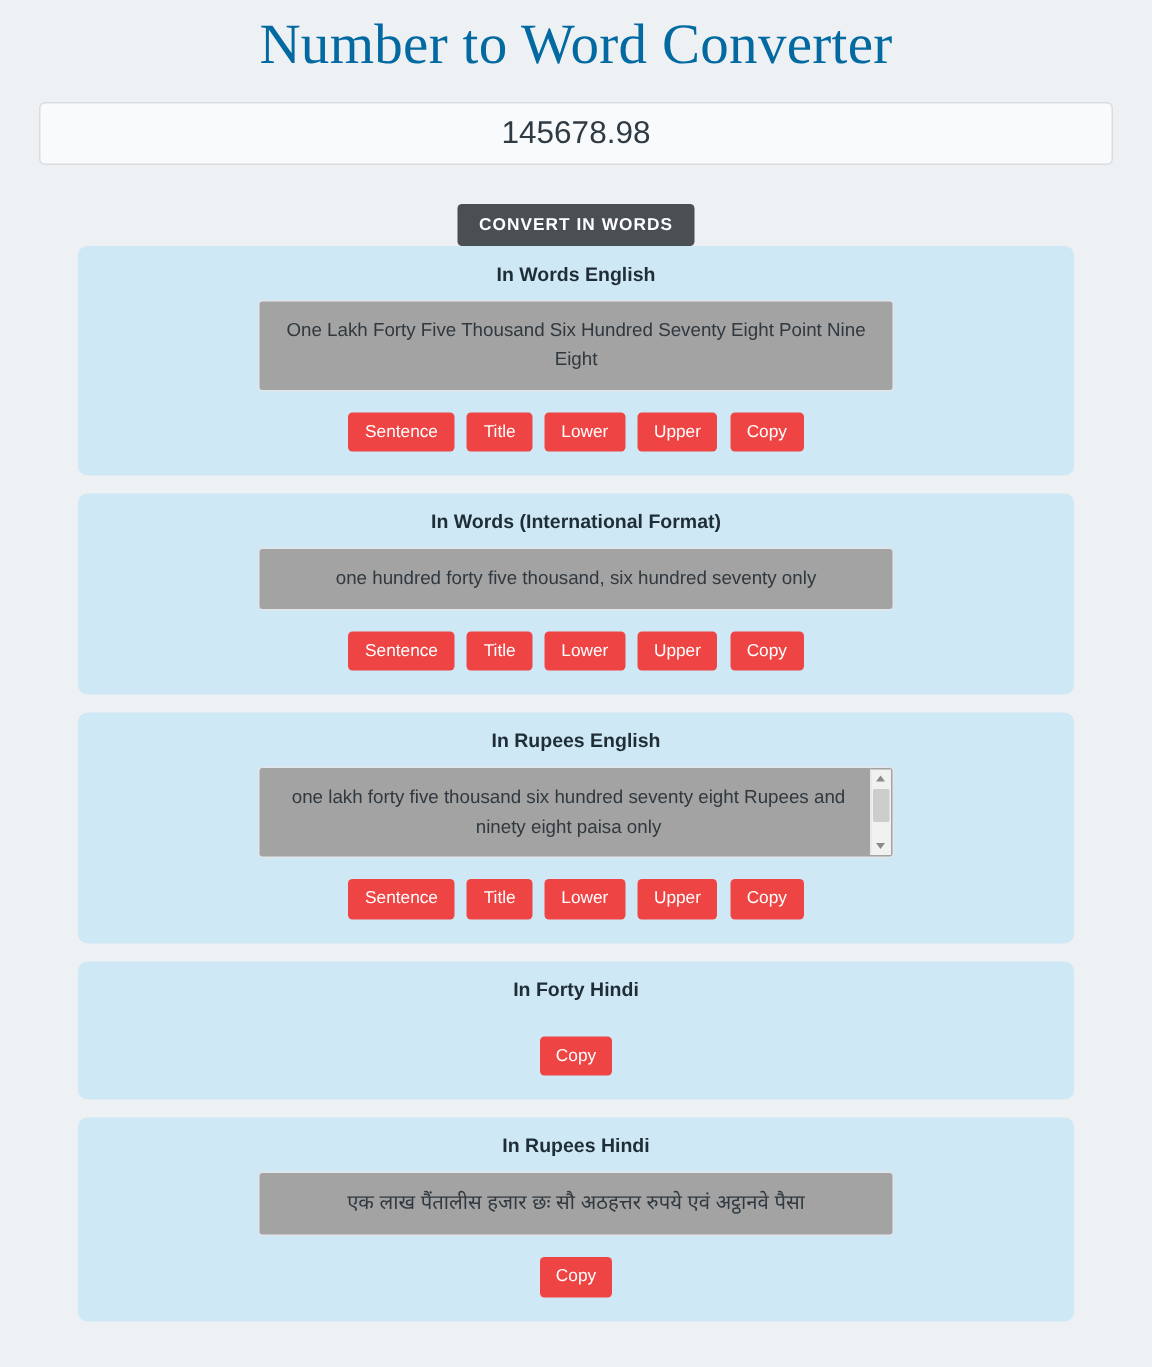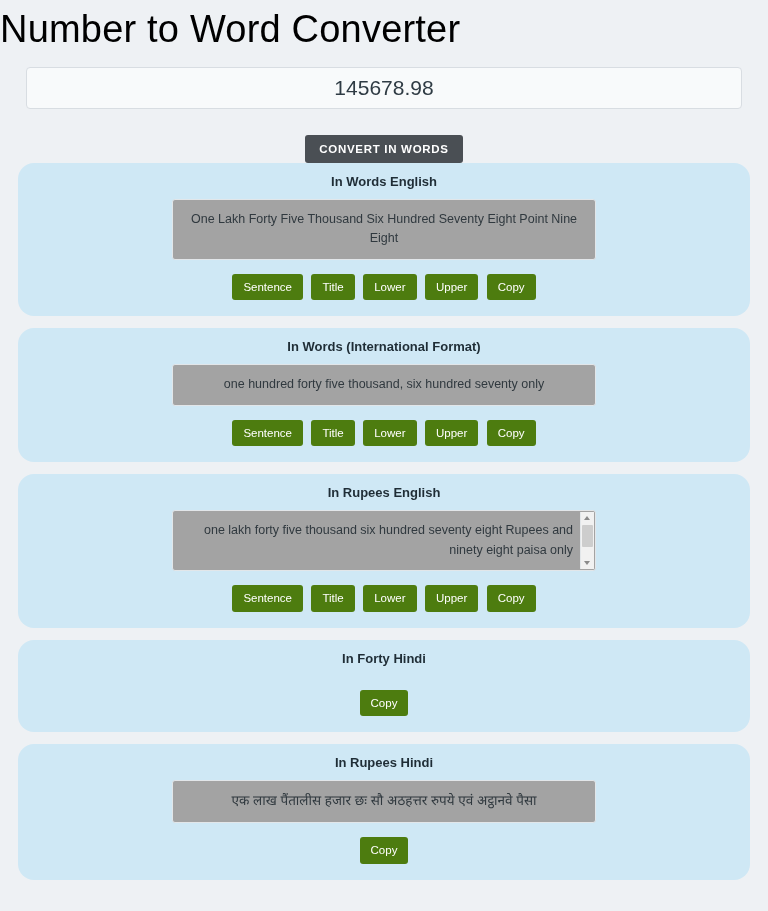--- a/index.html
+++ b/index.html
@@ -10,25 +10,25 @@
     font-family: "Liberation Sans", sans-serif;
   }
   .page {
     width: 768px;
     min-height: 911px;
     background: #eef1f4;
     box-sizing: border-box;
     padding: 0;
   }
   .page-title {
-    font-family: Liberation Sans, sans-serif;
+    font-family: Liberation Serif, serif;
     font-size: 38px;
     font-weight: 400;
-    color: #000000;
-    text-align: left;
+    color: #0369a1;
+    text-align: center;
     margin: 0;
     padding: 8px 0 16px 0;
     letter-spacing: 0.2px;
   }
   .number-input {
     display: block;
     width: 716px;
     margin: 0 auto;
     box-sizing: border-box;
     height: 42px;
@@ -52,24 +52,24 @@
     border-radius: 3px;
     font-size: 11.5px;
     font-weight: bold;
     letter-spacing: 0.7px;
     padding: 8px 14px 8px 14px;
     cursor: pointer;
     font-family: "Liberation Sans", sans-serif;
     margin-top: 15px;
   }
   .card {
-    width: 732px;
+    width: 664px;
     margin: 0 auto 12px auto;
     background: #cfe8f5;
-    border-radius: 16px;
+    border-radius: 6px;
     box-sizing: border-box;
     padding: 11px 20px 16px 20px;
   }
   .card:first-of-type { margin-top: 22px; }
   .card-title {
     text-align: center;
     font-size: 13px;
     font-weight: bold;
     color: #1f2d36;
     margin: 0 0 10px 0;
@@ -90,21 +90,20 @@
     min-height: 40px;
     display: flex;
     align-items: center;
     justify-content: center;
     font-family: "Liberation Sans", sans-serif;
   }
   .result-box.scroll {
     position: relative;
     padding-right: 22px;
     align-items: center;
-    text-align: right;
   }
   .scrollbar {
     position: absolute;
     top: 1px;
     right: 1px;
     bottom: 1px;
     width: 13px;
     background: #f1f1f1;
     border-left: 1px solid #e2e6e9;
   }
@@ -132,21 +131,21 @@
     height: 22px;
     background: #cdcdcd;
     border-radius: 1px;
   }
   .btn-row {
     text-align: center;
     padding-top: 14px;
   }
   .small-btn {
     display: inline-block;
-    background: #4d7c0f;
+    background: #ef4444;
     color: #ffffff;
     border: none;
     border-radius: 3px;
     font-size: 11.5px;
     padding: 7px 11px;
     margin: 0 2px;
     cursor: pointer;
     font-family: "Liberation Sans", sans-serif;
     line-height: 1.1;
   }

